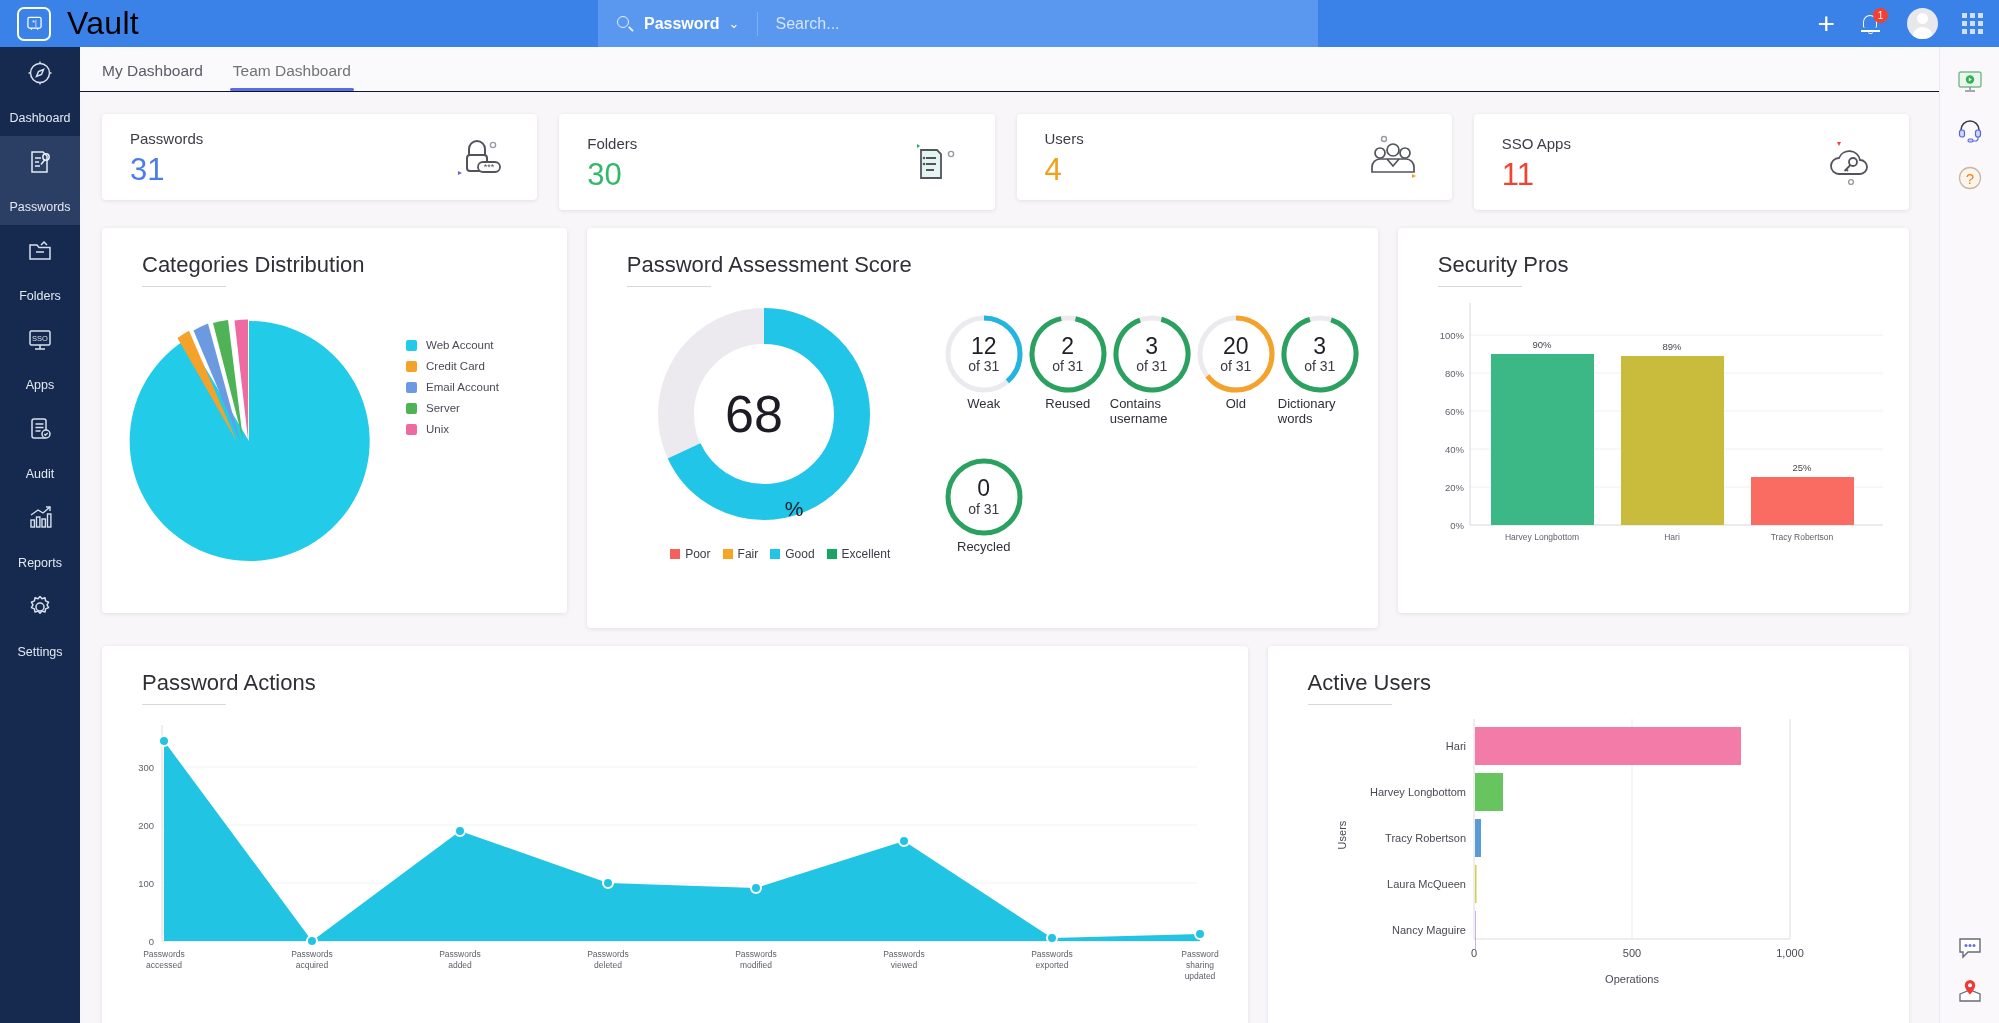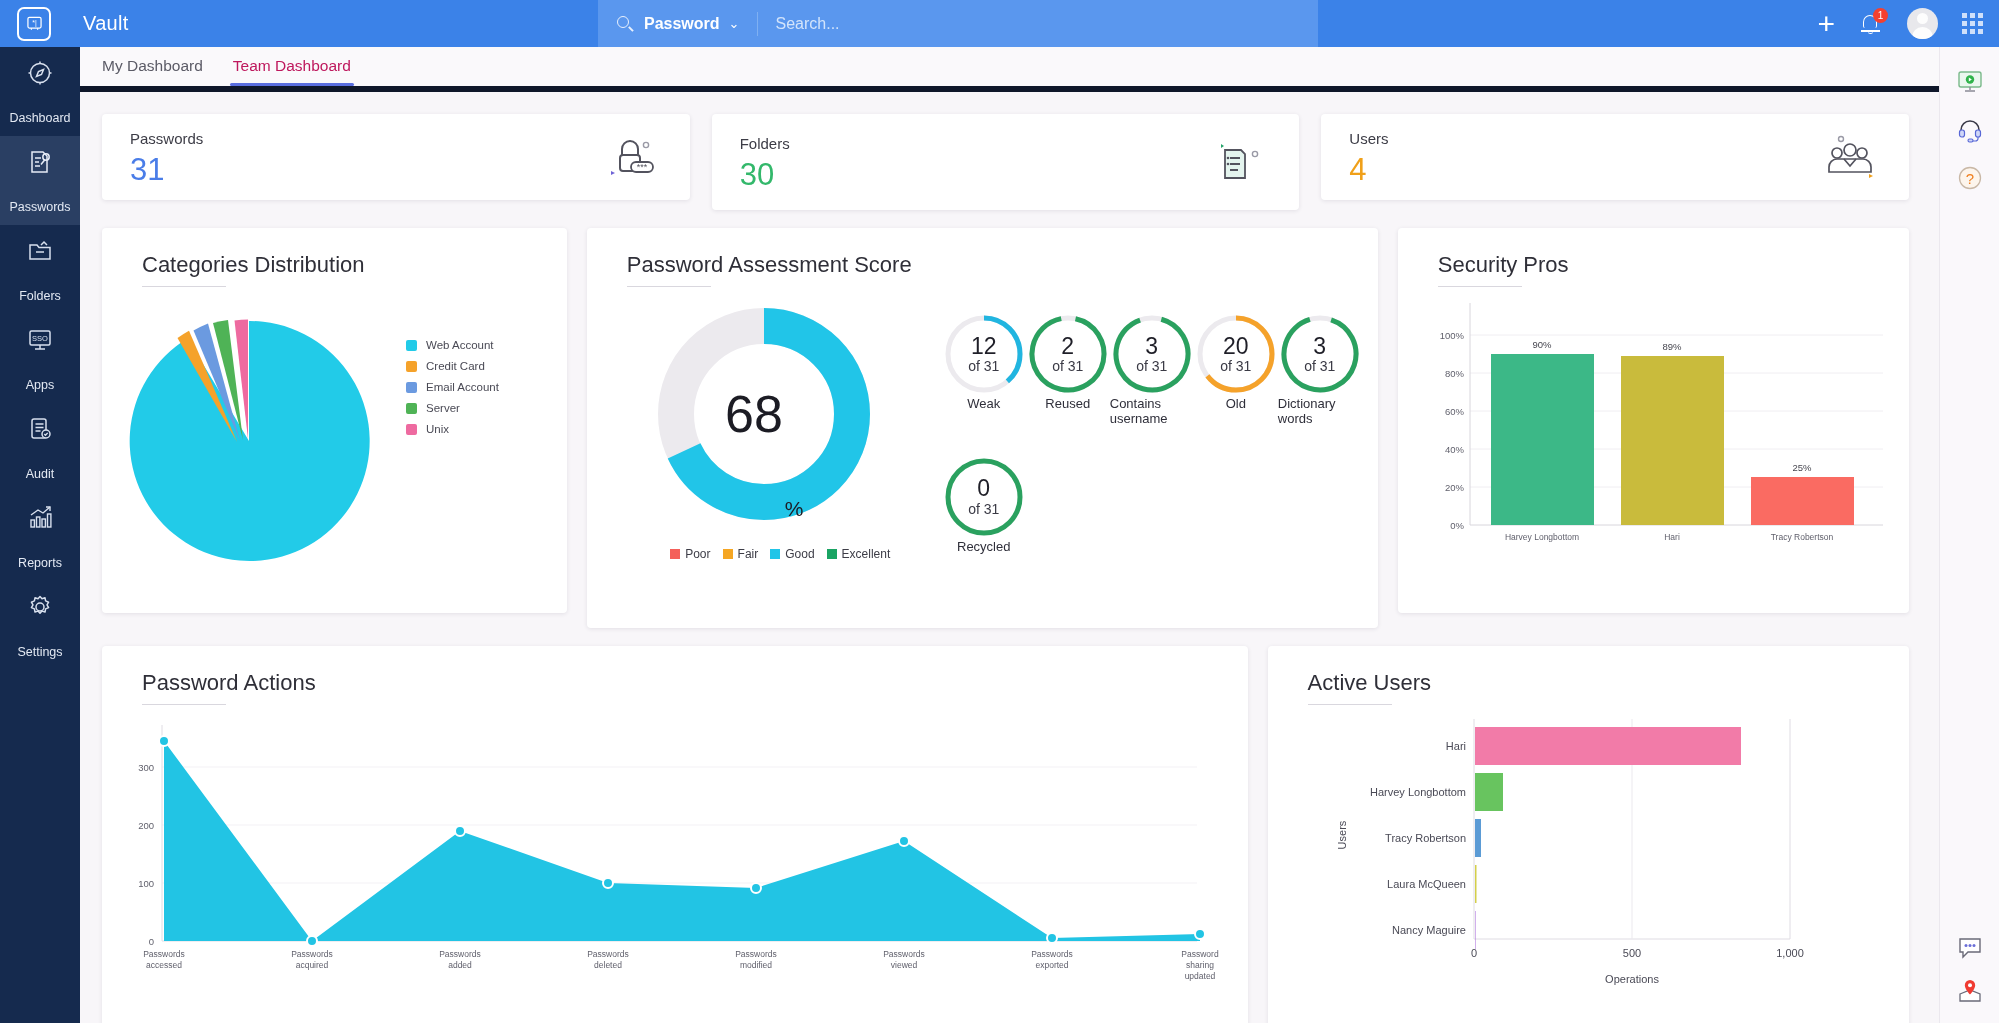--- a/index.html
+++ b/index.html
@@ -16,21 +16,21 @@
     background: #3b82e8;
     display: flex; align-items: center;
   }
   .brand-logo {
     width: 34px; height: 34px; margin-left: 17px;
     border: 2px solid #ffffff; border-radius: 7px;
     display: flex; align-items: center; justify-content: center;
     color: #fff; font-size: 15px; line-height: 1;
   }
   .brand-title {
-    color: #ffffff; font-size: 20px; margin-left: 32px; letter-spacing: .3px;
+    color: #000000; font-size: 32px; margin-left: 16px; letter-spacing: .3px;
   }
   .search-wrap {
     position: absolute; left: 598px; top: 0; height: 47px; width: 720px;
     background: #5a97ee; display: flex; align-items: center;
   }
   .search-icon-c {
     margin-left: 18px; width: 18px; height: 18px; position: relative;
   }
   .search-icon-c .ring {
     position: absolute; width: 12px; height: 12px; border: 1.8px solid #e8f0fd;
@@ -113,27 +113,27 @@
 
   
   .main {
     position: absolute; top: 47px; left: 80px;
     width: 1859px; height: 976px; background: #f8f6f9;
     overflow: hidden;
   }
   .tabs {
     height: 45px; display: flex; align-items: flex-end;
     padding-left: 22px; gap: 30px;
-    border-bottom: 6px solid #0f172a; background: #faf9fb;
+    border-bottom: 1px solid #0f172a; background: #faf9fb;
   }
   .tab {
     font-size: 15.5px; color: #5b5b66; padding-bottom: 11px;
     cursor: pointer; position: relative;
   }
-  .tab.active { color: #be185d; }
+  .tab.active { color: #737373; }
   .tab.active:after {
     content:""; position:absolute; left:-3px; right:-3px; bottom:0;
     height: 3px; background: #5a6ee0; border-radius: 2px;
   }
 
   
   .stat-row {
     display: flex; gap: 22px; padding: 22px 30px 0 22px;
   }
   .stat-card {
@@ -400,20 +400,35 @@
           <circle cx="33" cy="21" r="6" fill="none" stroke="#53535e" stroke-width="1.7"></circle>
           <circle cx="45" cy="24" r="5" fill="none" stroke="#53535e" stroke-width="1.7"></circle>
           <path d="M12 43v-5a8 8 0 0 1 8-8h26a8 8 0 0 1 8 8v5z" fill="none" stroke="#53535e" stroke-width="1.7"></path>
           <path d="M27 30l6 7 6-7" fill="none" stroke="#53535e" stroke-width="1.7"></path>
           <circle cx="24" cy="10" r="2.5" fill="none" stroke="#9a9aa6" stroke-width="1.4"></circle>
           <path d="M52 45l4 2-4 2z" fill="#f0a019"></path>
         </svg>
       </div>
     </div>
 
+    <div class="stat-card tall">
+      <div>
+        <div class="stat-label">SSO Apps</div>
+        <div class="stat-value" style="color:#f04433">11</div>
+      </div>
+      <div class="stat-ico">
+        <svg viewBox="0 0 66 56">
+          <path d="M22 40a8 8 0 0 1 0-16 11 11 0 0 1 21 2 7 7 0 0 1 0 14z" fill="none" stroke="#53535e" stroke-width="1.8"></path>
+          <circle cx="36" cy="28" r="4" fill="none" stroke="#53535e" stroke-width="1.8"></circle>
+          <path d="M33.5 31l-6 6M29 35l2 2" fill="none" stroke="#53535e" stroke-width="1.8"></path>
+          <circle cx="34" cy="48" r="2.4" fill="none" stroke="#9a9aa6" stroke-width="1.4"></circle>
+          <path d="M20 8l4 2-4 2z" fill="#f04433" transform="rotate(90 22 10)"></path>
+        </svg>
+      </div>
+    </div>
   </div>
 
   <div class="panel-row">
 
     <div class="panel" style="width:470px;height:385px">
       <div class="panel-title">Categories Distribution</div>
       <div class="pie-body">
         <svg class="pie-svg" width="250" height="270" viewBox="0 0 250 270">
 
           <path d="M125 140 L125 20 A120 120 0 1 1 63.6 37.3 Z" fill="#22cbe8"></path>

